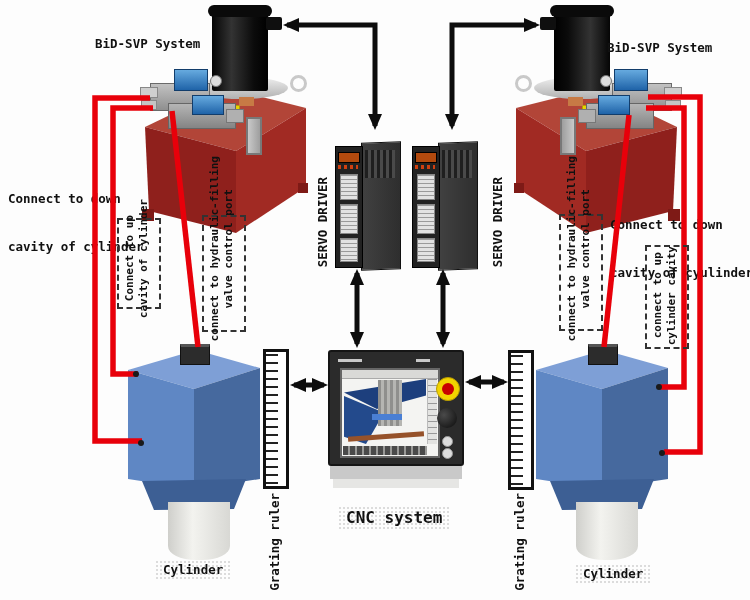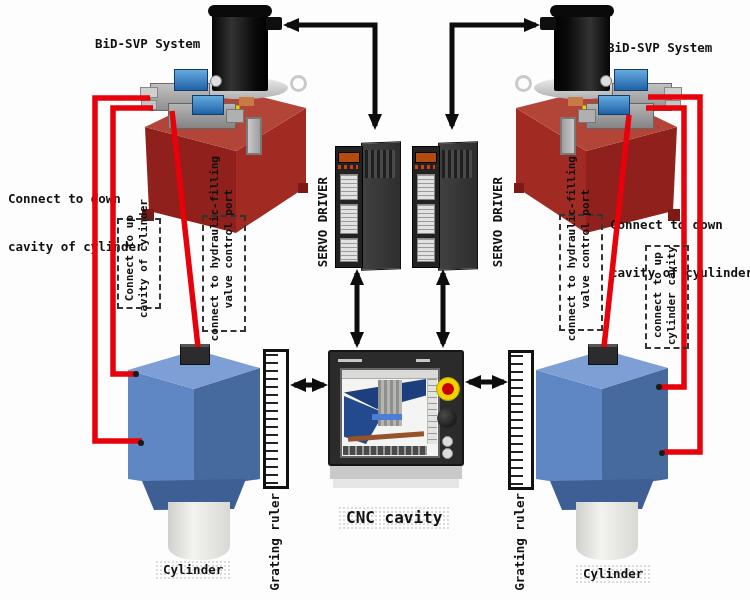--- a/index.html
+++ b/index.html
@@ -306,17 +306,17 @@
 
   <div class="lbl under" style="left:8px;top:158px;font-size:12.5px;">
     <div>Connect to down</div>
     <div>cavity of cylinder</div>
   </div>
   <div class="lbl under" style="left:610px;top:184px;font-size:12.5px;">
     <div>Connect to down</div>
     <div>cavity of cyulinder</div>
   </div>
 
-  <div class="lbl chip" style="left:338px;top:506px;font-size:16px;">CNC cavity</div>
+  <div class="lbl chip" style="left:338px;top:506px;font-size:16px;">CNC system</div>
   <div class="lbl chip" style="left:155px;top:560px;font-size:12.5px;">Cylinder</div>
   <div class="lbl chip" style="left:575px;top:564px;font-size:12.5px;">Cylinder</div>
 
 </div>
 
 </body></html>

